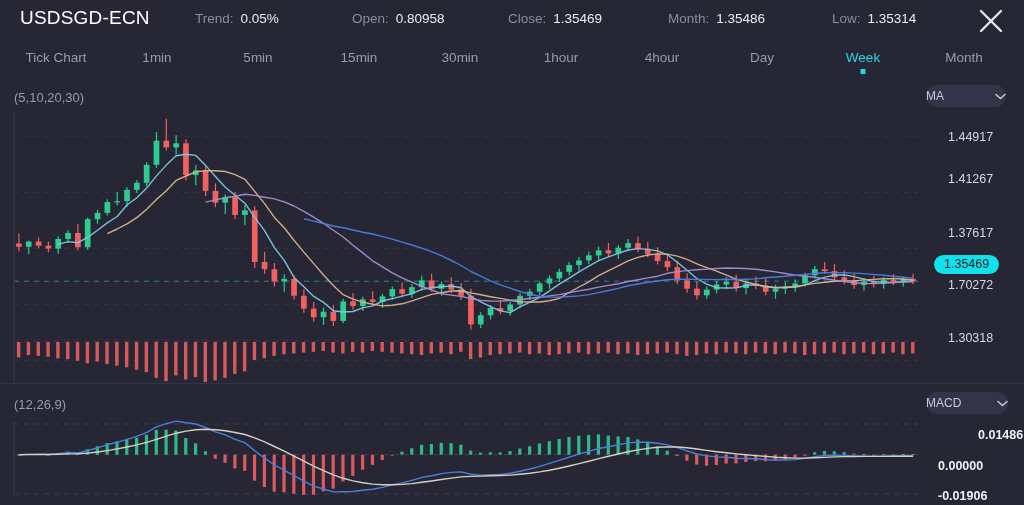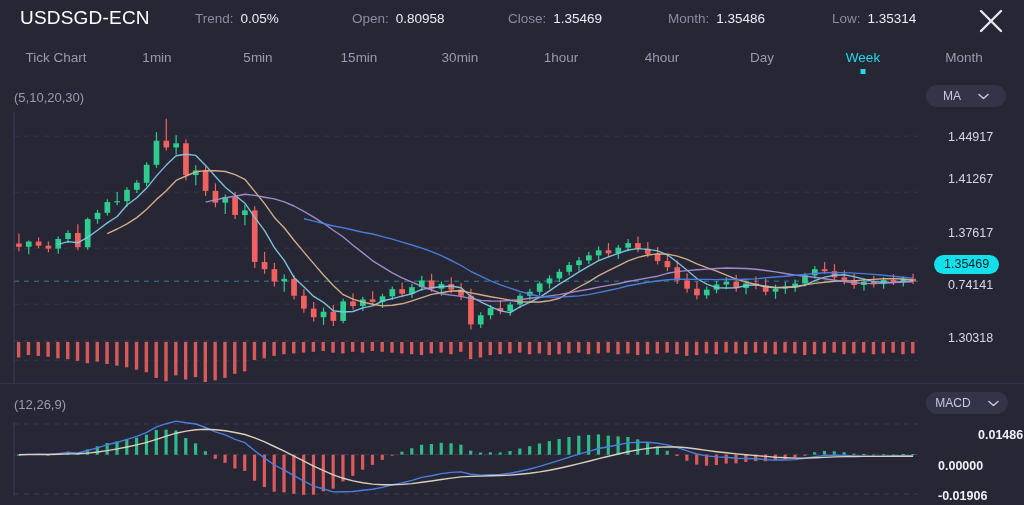--- a/index.html
+++ b/index.html
@@ -44,21 +44,21 @@
     background: #1fd9e6; transform: translateX(-50%);
   }
 
   
   .ind-label {
     position: absolute; font-size: 13px; color: #9a9ab0;
   }
   .pill {
     position: absolute; height: 22px; border-radius: 11px;
     background: #343448; display: flex; align-items: center;
-    justify-content: center; gap: 17px; cursor: pointer;
+    justify-content: space-between; gap: 17px; cursor: pointer;
     font-size: 12px; color: #c9c9dd;
   }
   .pill .chev { display: block; }
 
   
   .panel { position: absolute; }
   .panel svg { display: block; }
 
   
   .axis-label {
@@ -421,21 +421,21 @@
         <rect x="891.4347826086956" y="2" width="3.4" height="10.612244897959185" fill="#f1615f" opacity="0.88"></rect>
         <rect x="901.2608695652174" y="2" width="3.4" height="12.244897959183675" fill="#f1615f" opacity="0.88"></rect>
         <rect x="911.086956521739" y="2" width="3.4" height="11.428571428571427" fill="#f1615f" opacity="0.88"></rect>
       </svg>
   </div>
 
   <div id="axis-host">
       <div class="axis-label" style="top: 130px;">1.44917</div>
       <div class="axis-label" style="top: 172px; text-align: center;">1.41267</div>
       <div class="axis-label" style="top: 226px;">1.37617</div>
-      <div class="axis-label" style="top: 278px;">0.74141</div>
+      <div class="axis-label" style="top: 278px;">1.70272</div>
       <div class="axis-label" style="top: 331px;">1.30318</div>
       <div class="price-badge" style="top: 255px;">1.35469</div>
     </div>
 
   <div class="divider" style="top:383px;"></div>
 
   <div class="ind-label" style="left:14px; top:397px;">(12,26,9)</div>
   <div class="pill" style="left:926px; top:392px; width:82px;">
     <span>MACD</span>
     <span class="chev">

